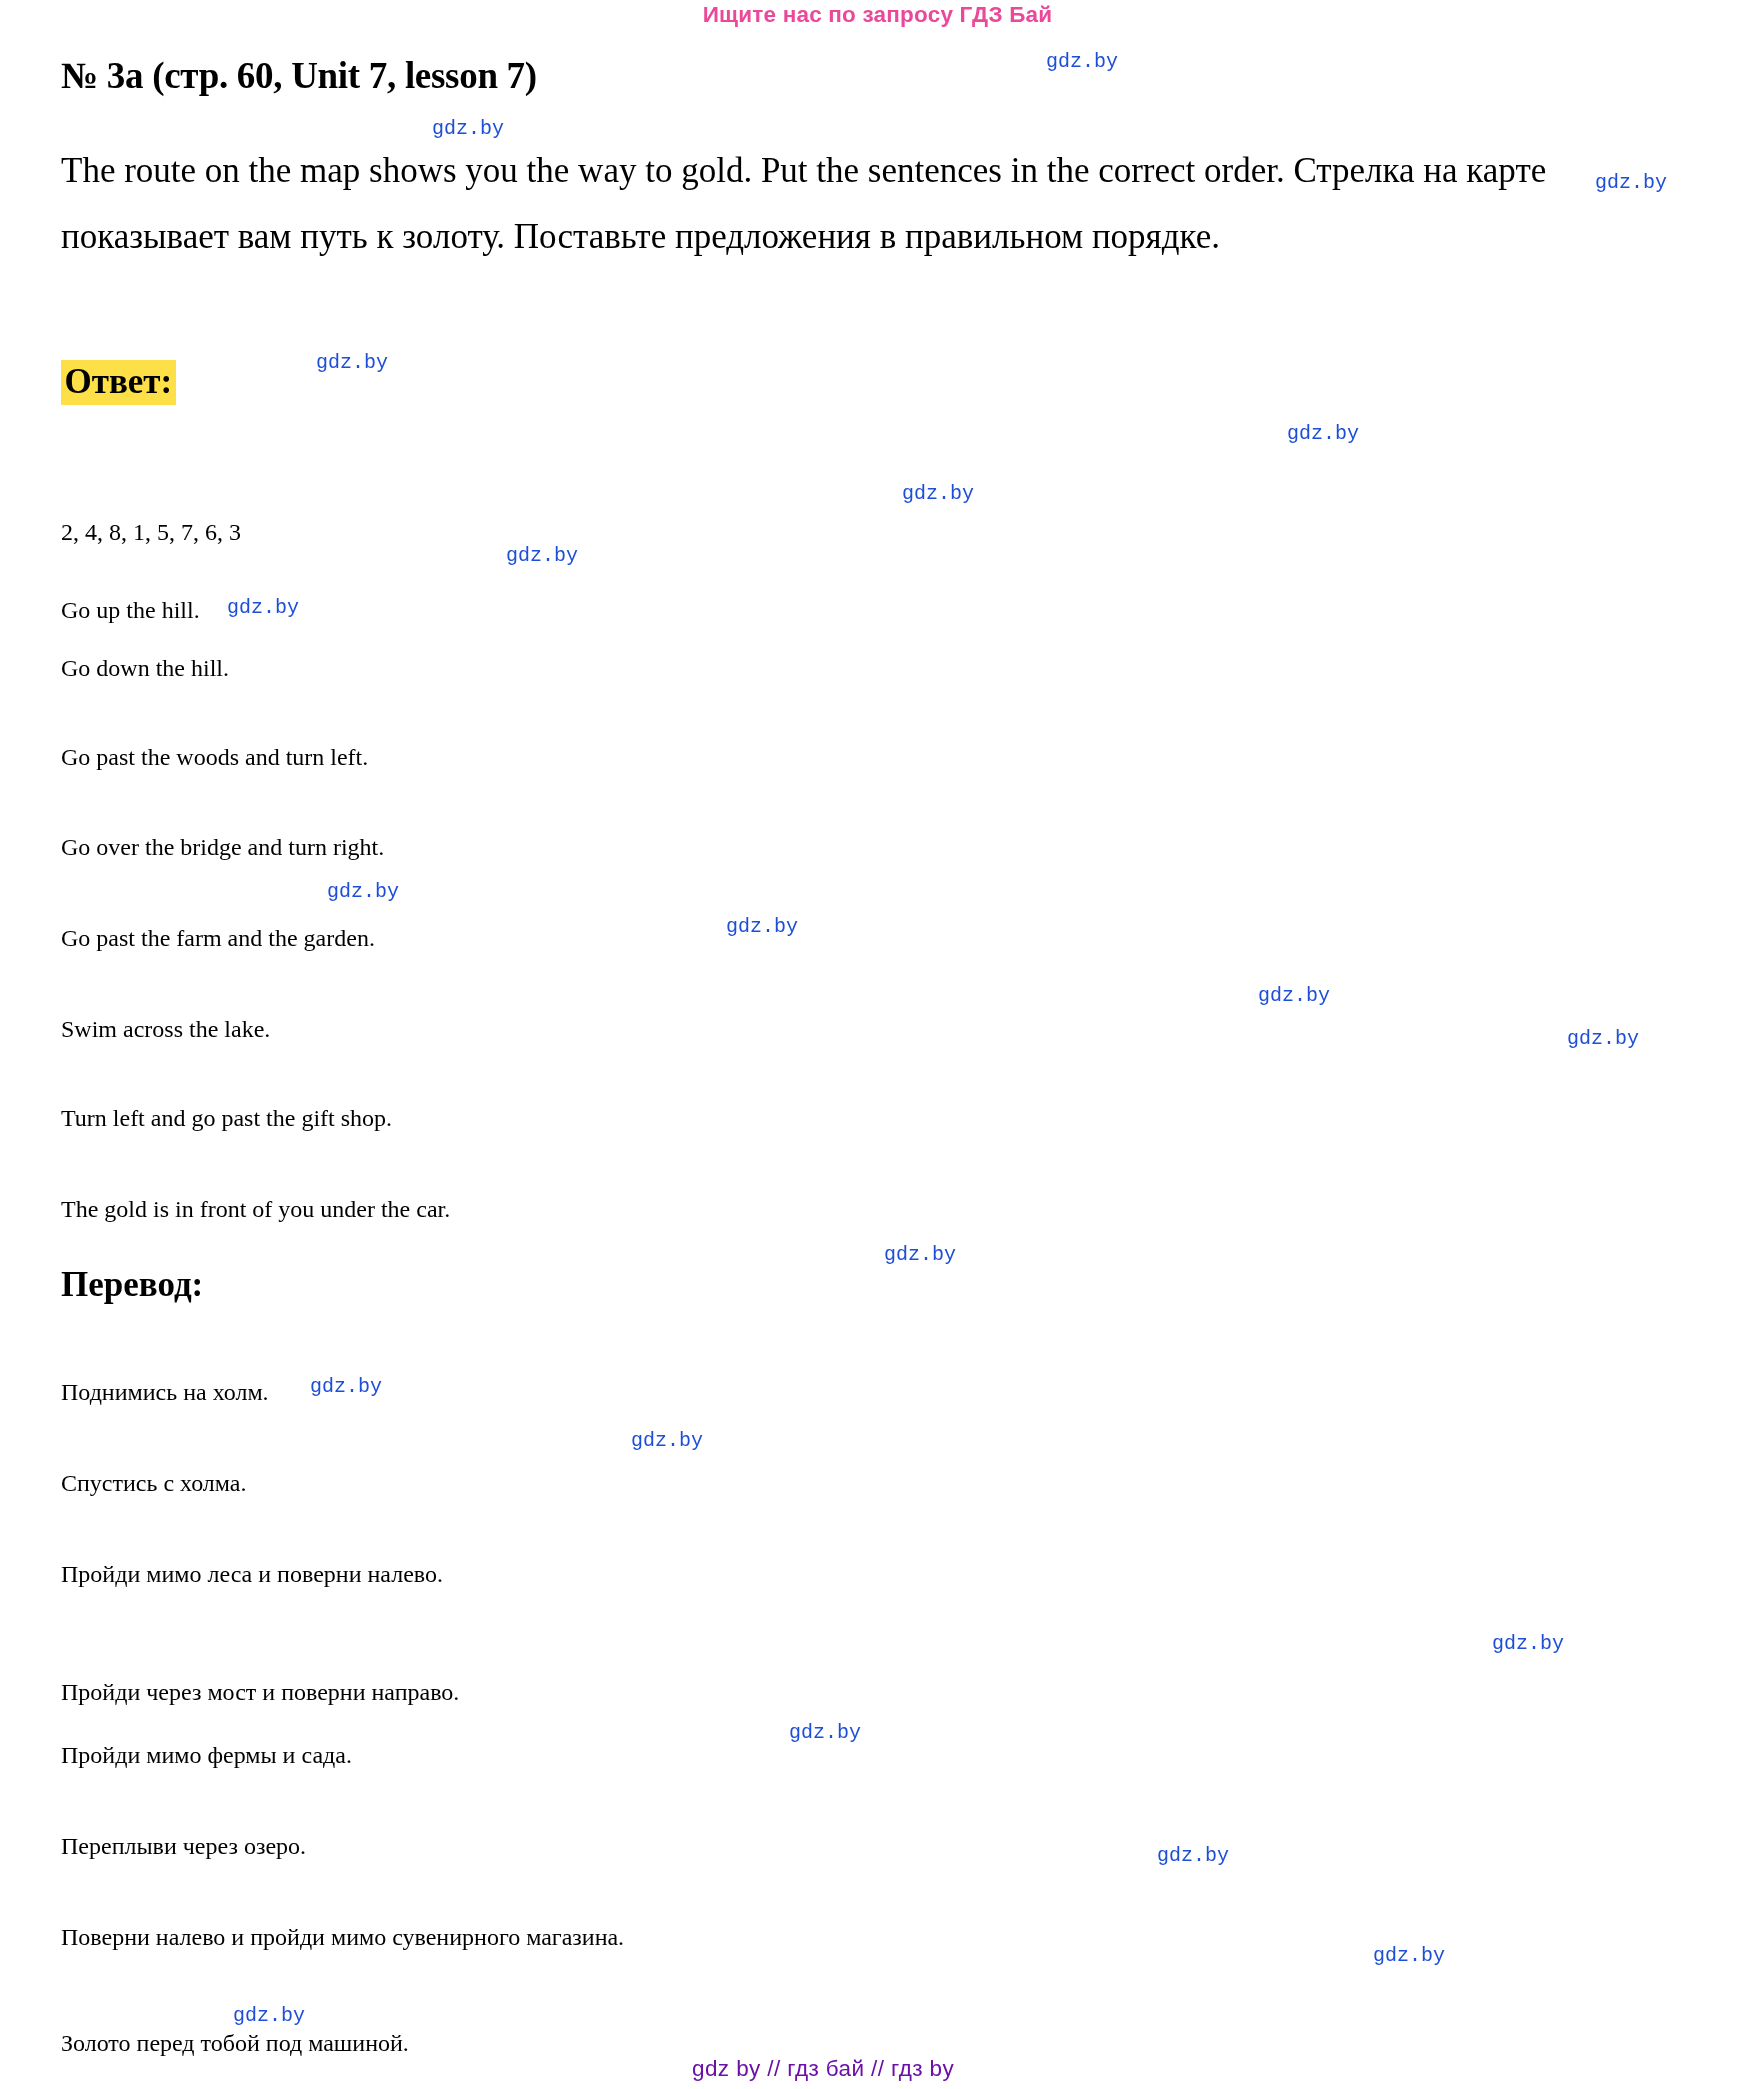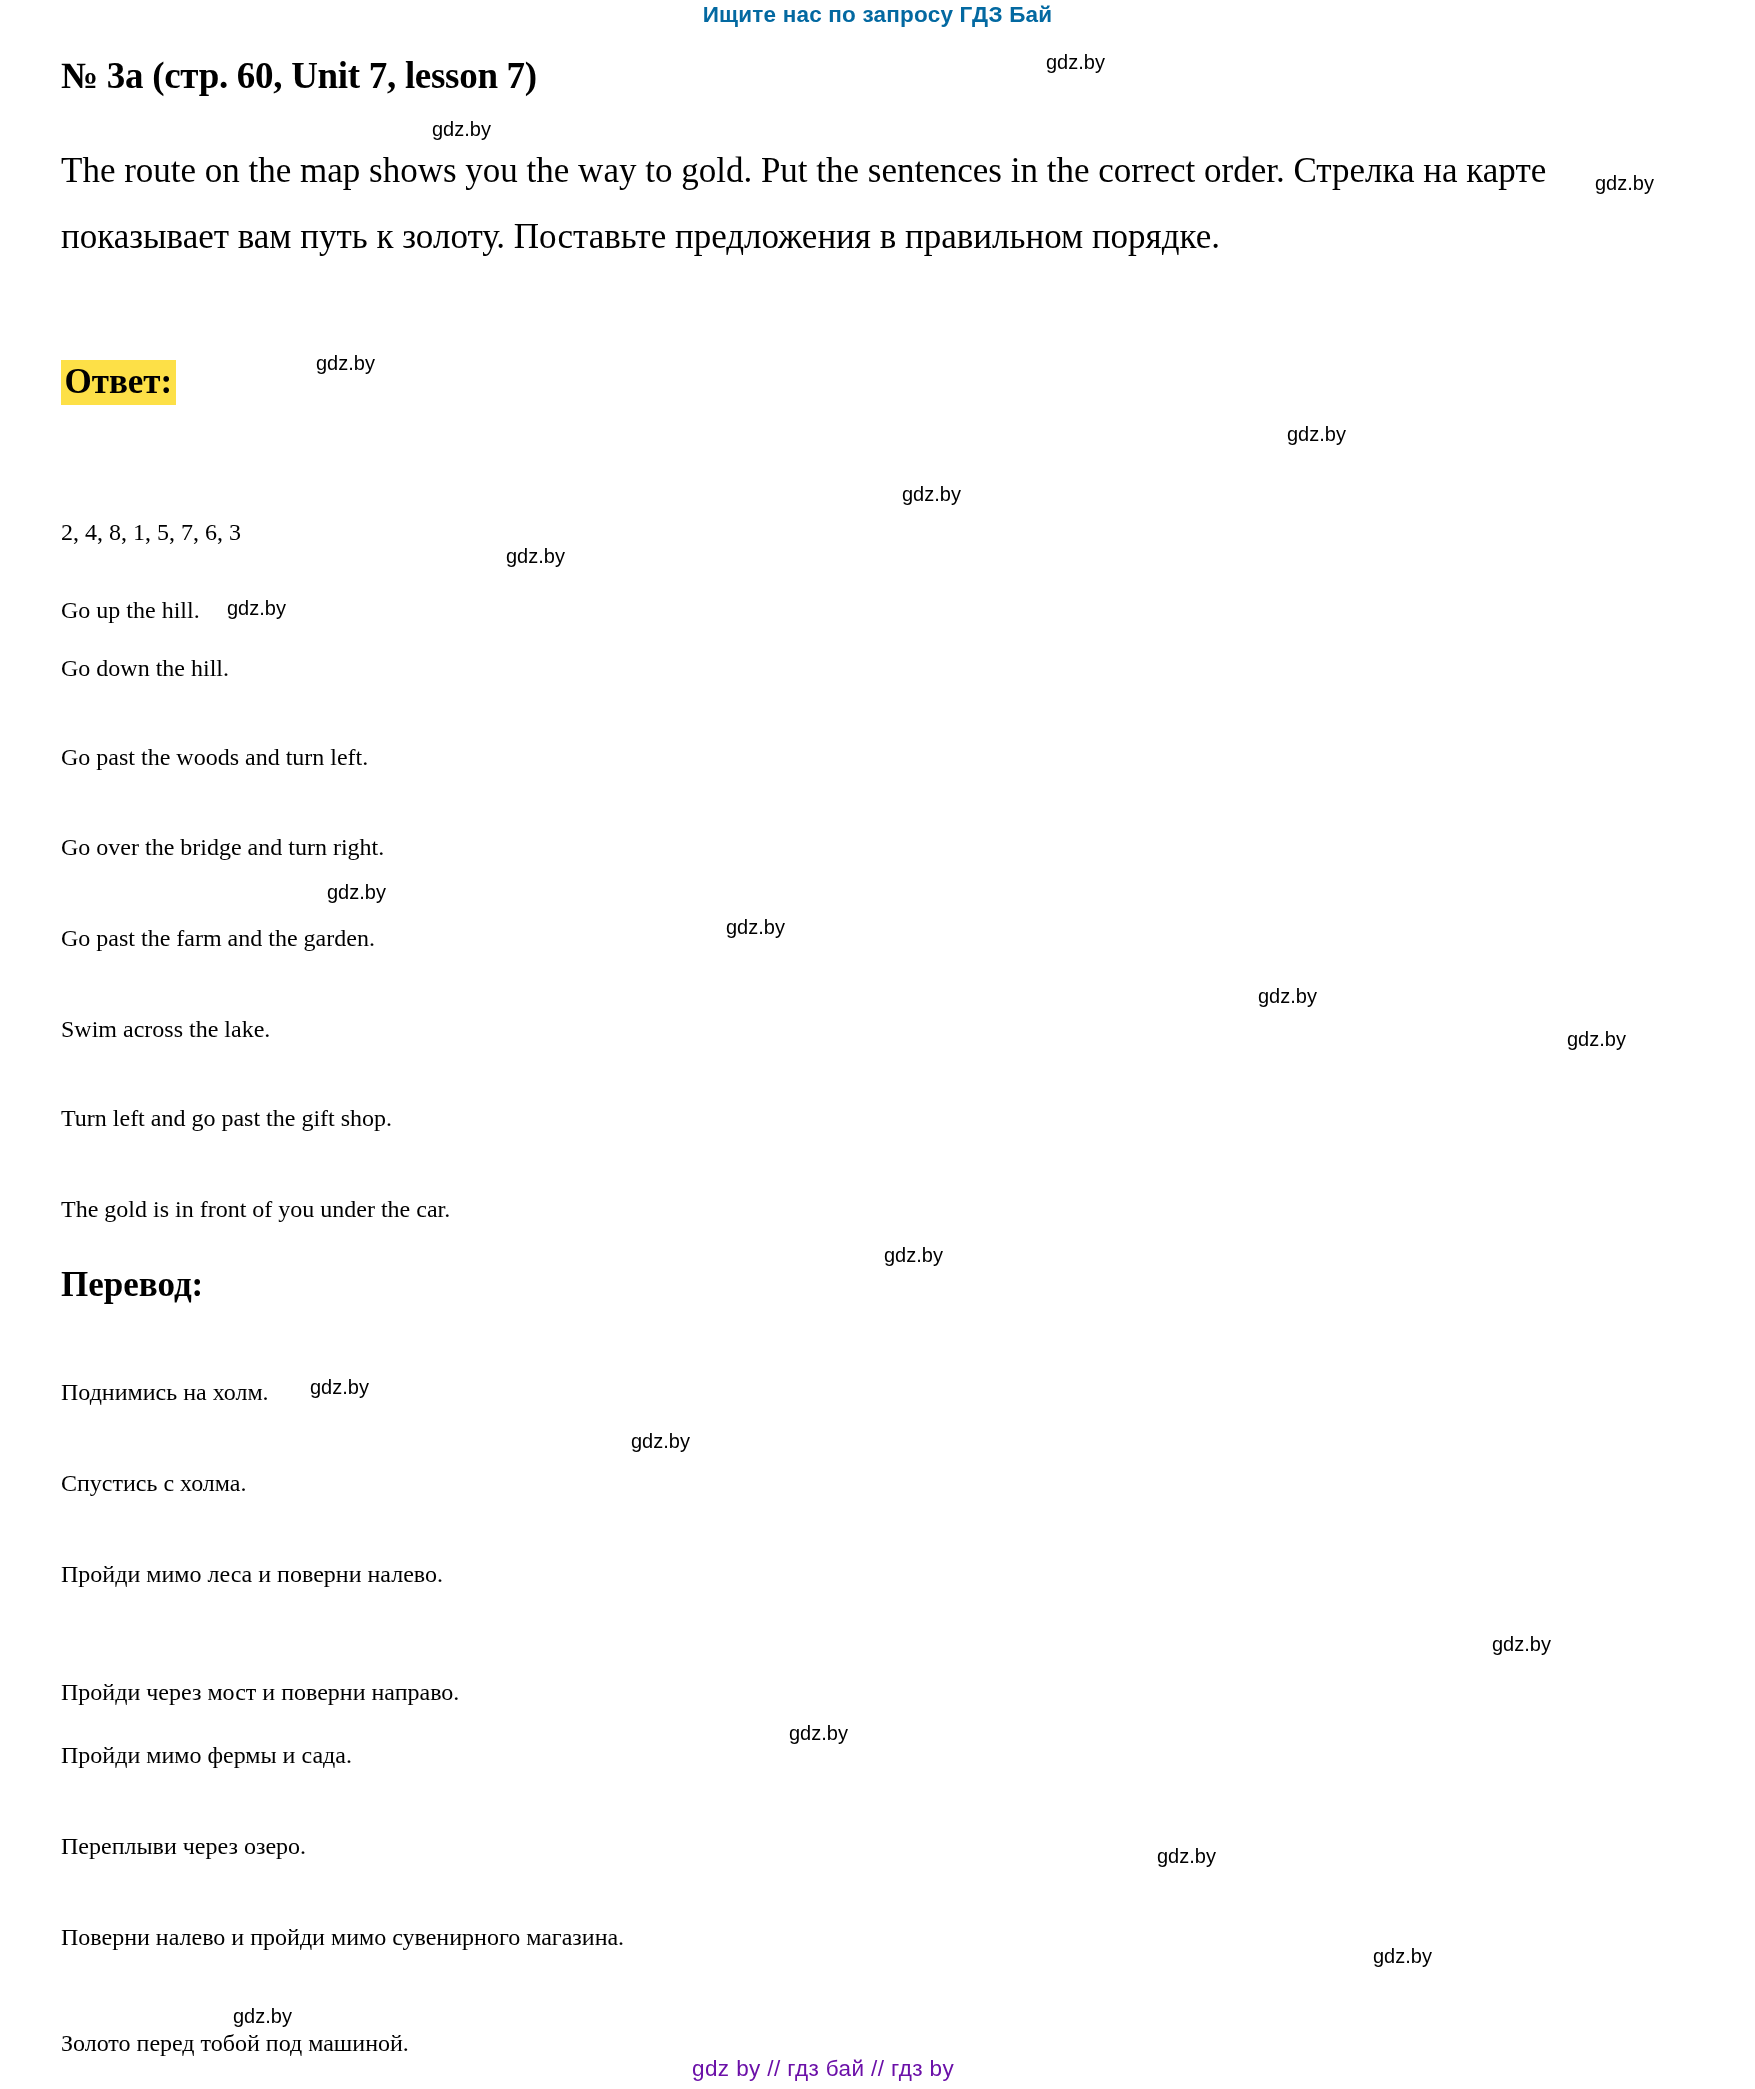--- a/index.html
+++ b/index.html
@@ -23,21 +23,21 @@
     left: 0px;
     width: 1755px;
     height: 29px;
     text-align: center;
   }
   .promo-text {
     display: inline-block;
     font-family: "Liberation Sans", "DejaVu Sans", sans-serif;
     font-size: 22.5px;
     font-weight: 700;
-    color: #0369a1;
+    color: #ec4899;
     line-height: 29px;
     letter-spacing: 0.2px;
   }
 
   
   .doc {
     position: absolute;
     top: 0;
     left: 0;
     width: 1755px;
@@ -88,23 +88,23 @@
     position: absolute;
     left: 61px;
     font-size: 24px;
     line-height: 1.15;
     white-space: nowrap;
   }
 
   
   .wm {
     position: absolute;
-    font-family: Liberation Sans, sans-serif;
+    font-family: Liberation Mono, monospace;
     font-size: 20px;
-    color: #000000;
+    color: #1d4ed8;
     white-space: nowrap;
     line-height: 1;
   }
 
   .footer-links {
     position: absolute;
     left: 692px;
     top: 2056px;
     font-family: "Liberation Sans", "DejaVu Sans", sans-serif;
     font-size: 22.5px;

